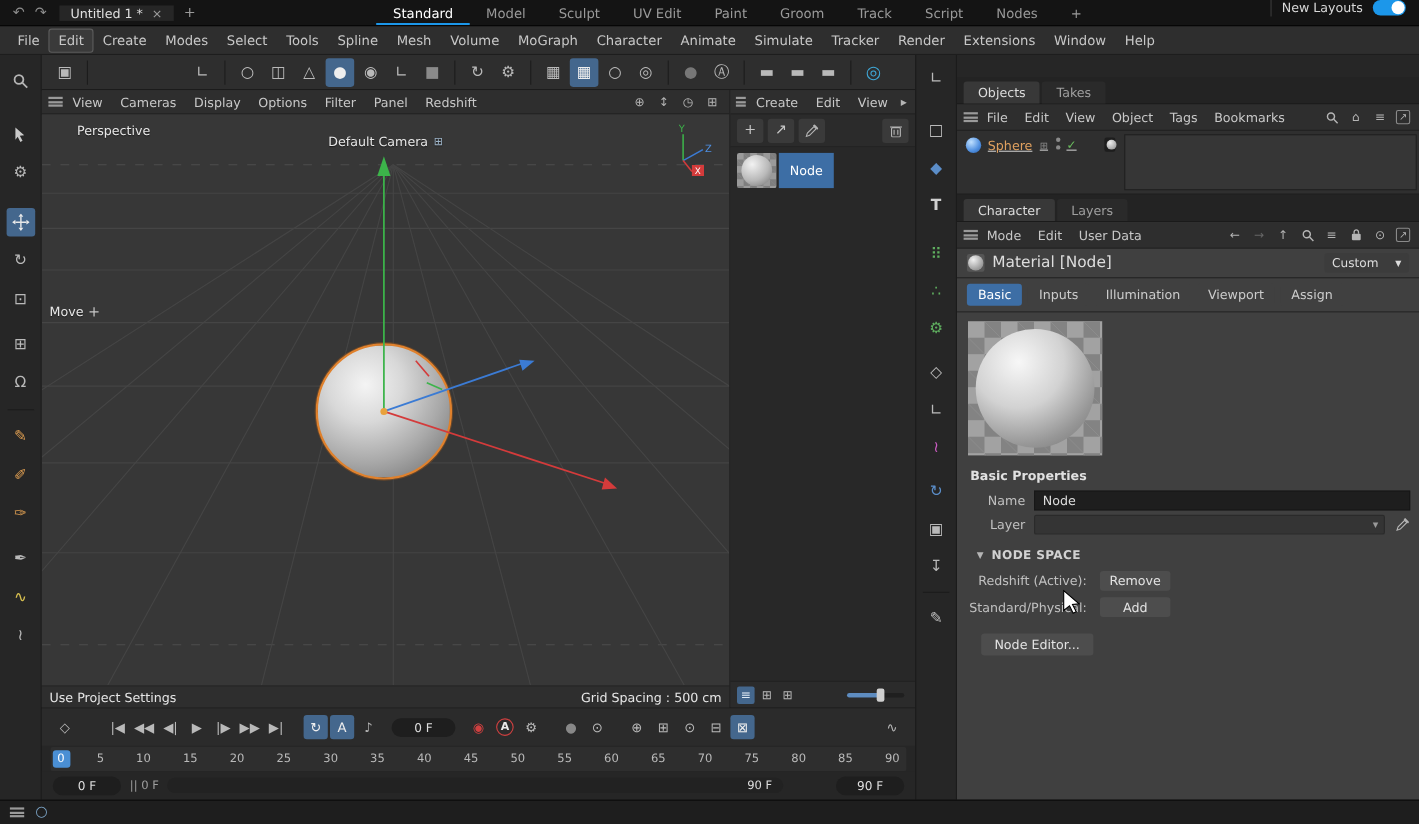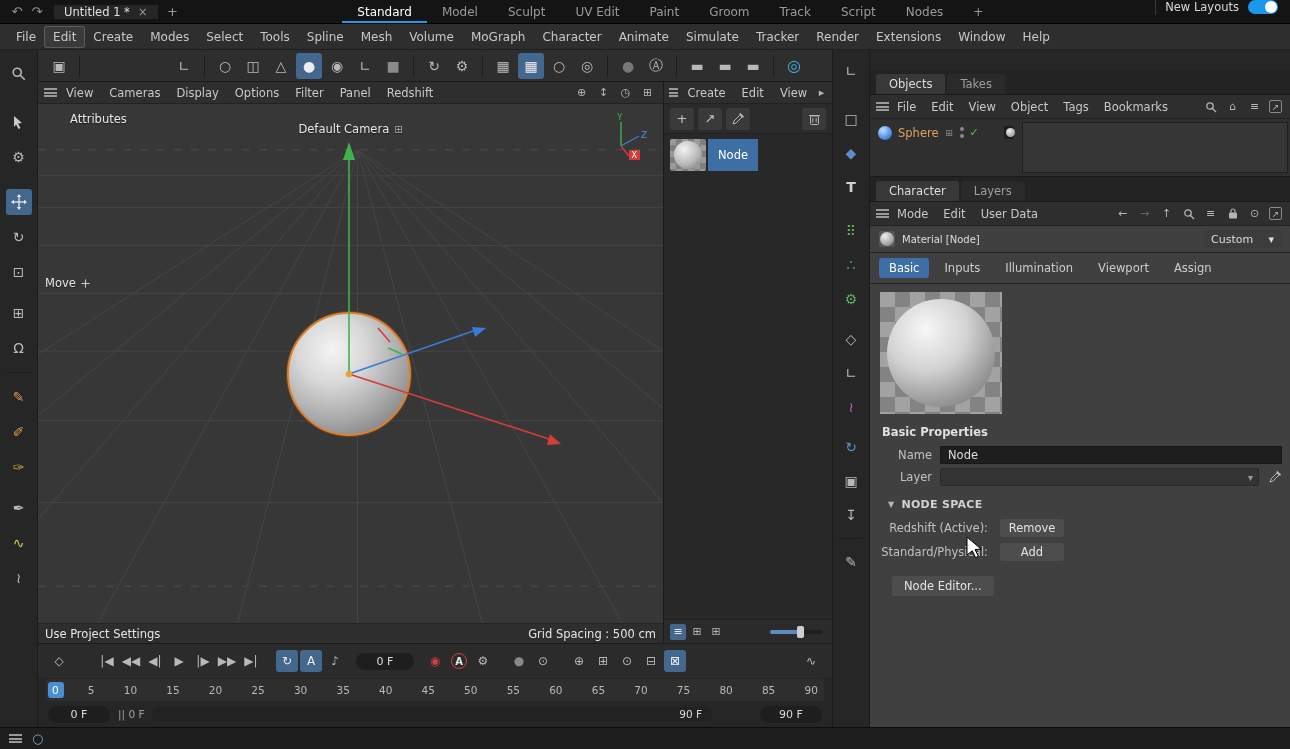--- a/index.html
+++ b/index.html
@@ -100,32 +100,32 @@
 .ptab{padding:3px 13px;font-size:11.5px;color:#9f9f9f;background:#2a2a2a;border-radius:3px 3px 0 0;}
 .ptab.active{color:#ddd;background:#383838;}
 .pmenus{height:24px;background:#2e2e2e;display:flex;align-items:center;gap:1px;padding:0 6px;font-size:11.5px;border-bottom:1px solid #222;flex:0 0 24px;}
 .pmenu{padding:2px 7px;color:#c8c8c8;}
 .pm-icons{margin-left:auto;display:flex;align-items:center;gap:7px;padding-right:2px;}
 .mini{width:15px;height:15px;display:flex;align-items:center;justify-content:center;font-size:11px;color:#b5b5b5;}
 .mini.dim{color:#666;}
 .boxed{border:1px solid #8a8a8a;border-radius:2px;font-size:9px;width:13px;height:13px;}
 .obj-list{height:58px;background:#2f2f2f;position:relative;border-bottom:1px solid #1a1a1a;flex:0 0 58px;}
 .obj-extra{position:absolute;left:152px;right:2px;top:3px;bottom:3px;background:#363636;border:1px solid #1f1f1f;}
-.obj-row{position:relative;display:flex;align-items:center;gap:6px;padding:6px 8px;z-index:1;width:152px;}
+.obj-row{position:relative;display:flex;align-items:flex-start;gap:6px;padding:6px 8px;z-index:1;width:152px;text-decoration:underline;}
 .obj-sphere-ico{width:14px;height:14px;border-radius:50%;background:radial-gradient(circle at 35% 30%,#bfe0ff,#4f8fe0 60%,#2a5fa8);flex:0 0 14px;}
 .obj-name{color:#dfa05f;font-size:11.5px;}
 .dotcol{display:flex;flex-direction:column;gap:3px;}
 .vdot{width:4px;height:4px;border-radius:50%;background:#8a8a8a;}
 .check{color:#6abf5e;font-size:11px;}
 .mat-tag{width:13px;height:13px;border-radius:2px;background:#1d1d1d;position:relative;}
 .mat-tag::after{content:"";position:absolute;left:2px;top:2px;width:9px;height:9px;border-radius:50%;background:radial-gradient(circle at 35% 30%,#eee,#888);}
 .attr-header{height:27px;display:flex;align-items:center;gap:7px;padding:0 9px;border-bottom:1px solid #242424;flex:0 0 27px;}
 .mat-mini{width:16px;height:16px;border-radius:2px;background:#555;position:relative;flex:0 0 16px;}
 .mat-mini::after{content:"";position:absolute;left:1px;top:1px;width:14px;height:14px;border-radius:50%;background:radial-gradient(circle at 35% 30%,#f0f0f0,#9a9a9a 70%);}
-.attr-title{color:#ddd;font-size:10px;}
+.attr-title{color:#ddd;font-size:14px;}
 .dd{margin-left:auto;width:77px;height:18px;background:#3c3c3c;border-radius:3px;display:flex;align-items:center;justify-content:space-between;padding:0 7px;font-size:11px;color:#ddd;}
 .sec-tabs{display:flex;gap:5px;padding:5px 9px;border-bottom:1px solid #242424;flex:0 0 26px;}
 .stab{padding:3px 10px;background:#404040;border-radius:3px;font-size:11.5px;color:#ccc;}
 .stab.active{background:#3d6ea5;color:#fff;}
 .preview{width:122px;height:122px;margin:8px 0 2px 10px;position:relative;flex:0 0 auto;
   background:#a2a2a2;background-image:linear-gradient(45deg,#838383 25%,transparent 25%,transparent 75%,#838383 75%),linear-gradient(45deg,#838383 25%,transparent 25%,transparent 75%,#838383 75%);background-size:30px 30px;background-position:0 0,15px 15px;}
 .preview .psphere{position:absolute;left:7px;top:7px;width:108px;height:108px;border-radius:50%;background:radial-gradient(circle at 36% 28%,#f7f7f7,#d2d2d2 40%,#979797 72%,#6e6e6e 100%);}
 .bp-title{font-weight:bold;color:#e0e0e0;font-size:11.5px;padding:9px 0 5px 12px;}
 .field-row{display:flex;align-items:center;gap:8px;padding:2px 8px 2px 10px;}
 .flabel{width:52px;text-align:right;color:#c0c0c0;font-size:11.5px;flex:0 0 52px;}
@@ -342,21 +342,21 @@
             <svg width="44" height="48" viewBox="0 0 44 48" style="position:absolute;right:14px;top:8px;">
               <line x1="16" y1="34" x2="16" y2="10" stroke="#3cb44a" stroke-width="1.4"></line>
               <line x1="16" y1="34" x2="34" y2="24" stroke="#3b7bd4" stroke-width="1.4"></line>
               <line x1="16" y1="34" x2="24" y2="44" stroke="#d43b3b" stroke-width="1.4"></line>
               <text x="12" y="8" fill="#3cb44a" font-size="9" font-family="DejaVu Sans">Y</text>
               <text x="36" y="26" fill="#4f8fe0" font-size="9" font-family="DejaVu Sans">Z</text>
               <rect x="24" y="38" width="11" height="10" fill="#d43b3b"></rect>
               <text x="26.5" y="46" fill="#fff" font-size="8" font-family="DejaVu Sans">X</text>
             </svg>
 
-            <span class="vp-label" style="left:32px;top:8px;">Attributes</span>
+            <span class="vp-label" style="left:32px;top:8px;">Perspective</span>
             <span class="vp-label" style="left:50%;top:18px;transform:translateX(-50%);display:flex;gap:5px;align-items:center;">
               <span>Default Camera</span>
               <span style="color:#9db4c8;font-size:10px;">⊞</span>
             </span>
             <span class="vp-label" style="left:7px;top:172px;display:flex;gap:4px;align-items:center;">
               <span>Move</span>
               <svg width="11" height="11" viewBox="0 0 16 16">
                   <g stroke="#c9c9c9" stroke-width="1.6">
                     <line x1="8" y1="2" x2="8" y2="14"></line>
                     <line x1="2" y1="8" x2="14" y2="8"></line>

